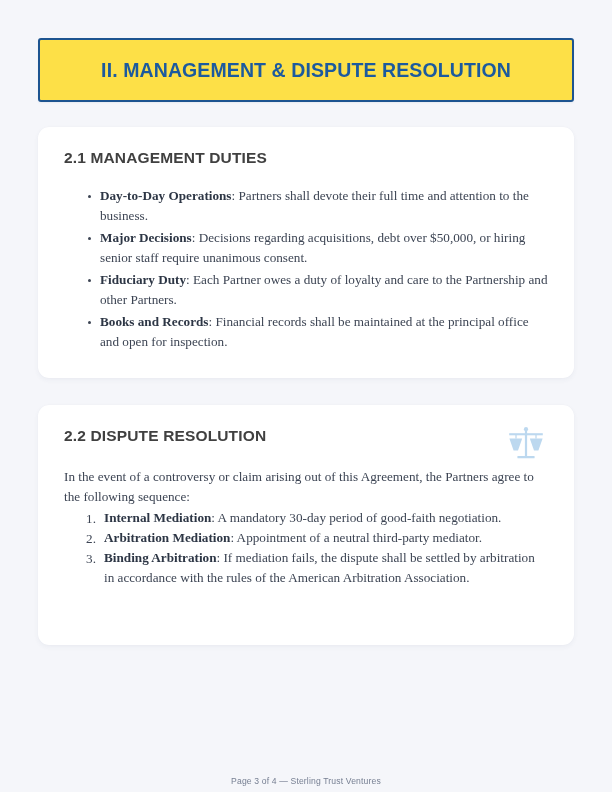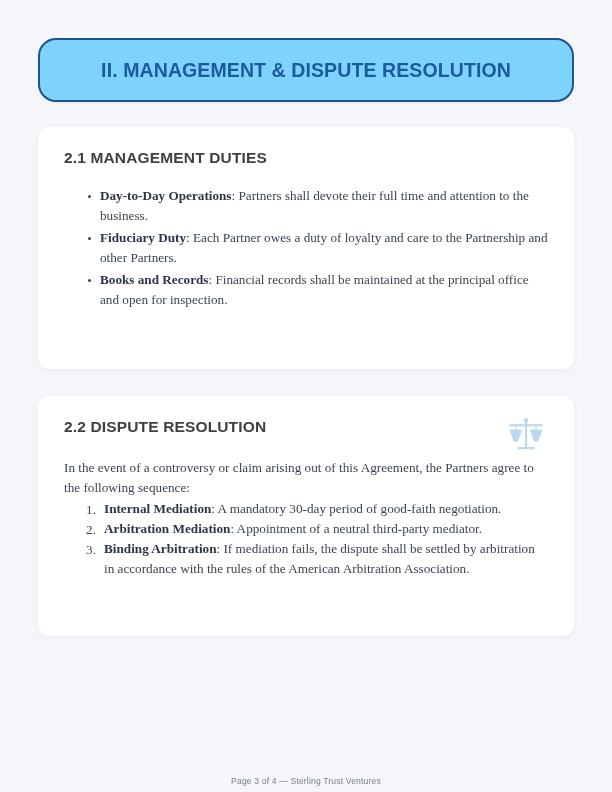--- a/index.html
+++ b/index.html
@@ -22,23 +22,23 @@
     height: 792px;
     box-sizing: border-box;
     padding: 38px 38px 0 38px;
     position: relative;
   }
 
   
   .title-banner {
     box-sizing: border-box;
     height: 64px;
-    background: #7dd3fc;
+    background: #fde047;
     border: 2px solid #1d5490;
-    border-radius: 18px;
+    border-radius: 3px;
     display: flex;
     align-items: center;
     justify-content: center;
     box-shadow: 0 1px 2px rgba(31, 60, 110, 0.06);
   }
   .title-banner-text {
     font-family: "Liberation Sans", "DejaVu Sans", sans-serif;
     font-weight: bold;
     font-size: 19.5px;
     letter-spacing: 0.1px;
@@ -177,20 +177,23 @@
   </div>
 
   <div class="card card-1">
     <h2 class="section-heading">2.1 MANAGEMENT DUTIES</h2>
 
     <ul class="bullets body-text">
       <li>
         <span class="lead-in">Day-to-Day Operations</span><span>: Partners shall devote their full time and attention to the business.</span>
       </li>
       <li>
+        <span class="lead-in">Major Decisions</span><span>: Decisions regarding acquisitions, debt over $50,000, or hiring senior staff require unanimous consent.</span>
+      </li>
+      <li>
         <span class="lead-in">Fiduciary Duty</span><span>: Each Partner owes a duty of loyalty and care to the Partnership and other Partners.</span>
       </li>
       <li>
         <span class="lead-in">Books and Records</span><span>: Financial records shall be maintained at the principal office and open for inspection.</span>
       </li>
     </ul>
   </div>
 
   <div class="card card-2">
     <h2 class="section-heading">2.2 DISPUTE RESOLUTION</h2>

